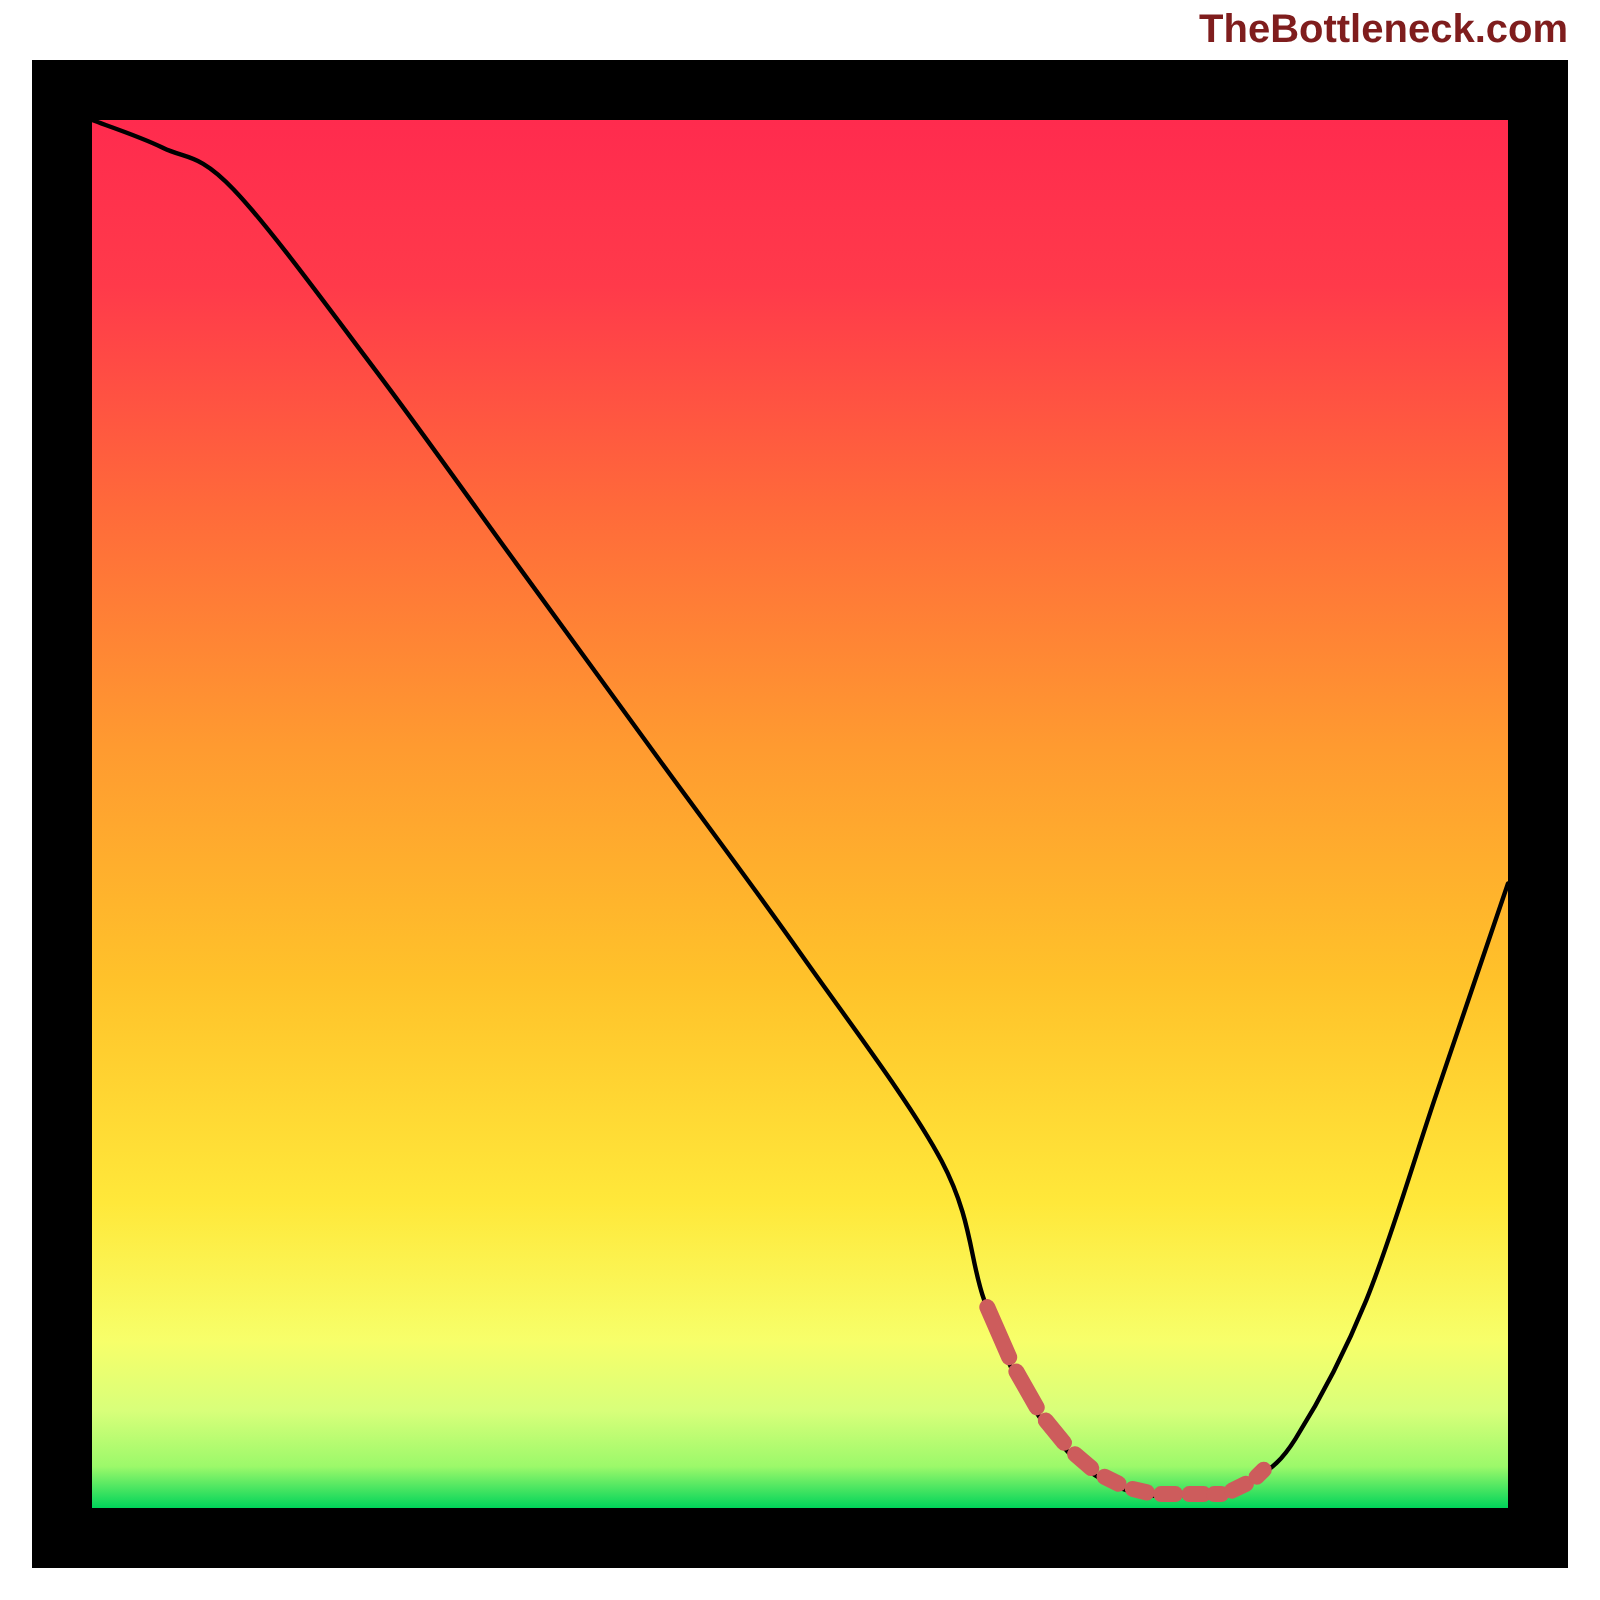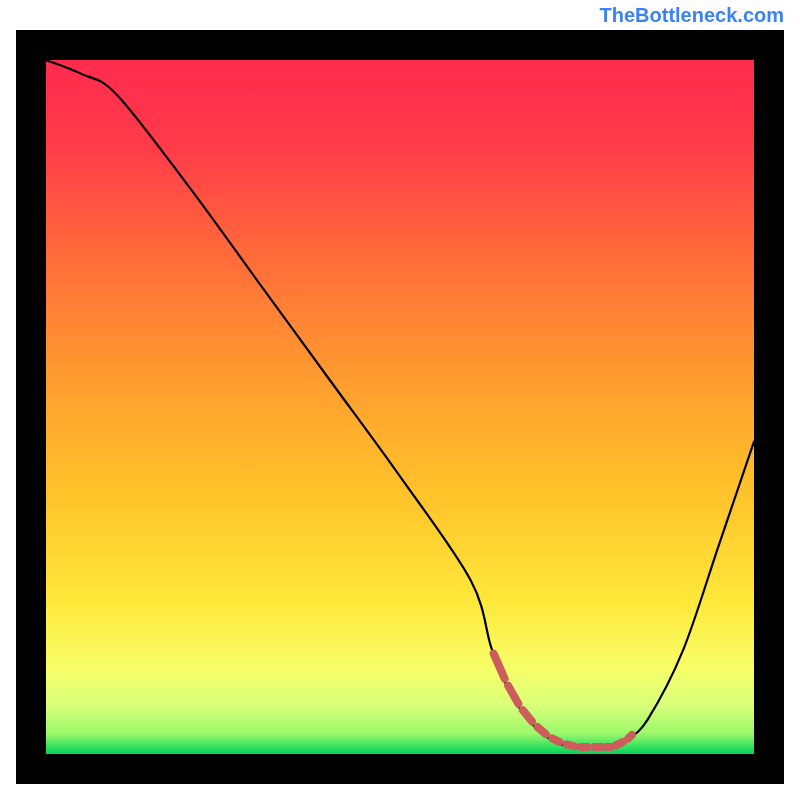--- a/index.html
+++ b/index.html
@@ -15,21 +15,21 @@
     position: relative;
     width: 800px;
     height: 800px;
   }
   .attribution {
     position: absolute;
     top: 4px;
     right: 16px;
     font-size: 20px;
     font-weight: bold;
-    color: #3b82f6;
+    color: #7f1d1d;
   }
   .chart-outer {
     position: absolute;
     top: 30px;
     left: 16px;
     width: 768px;
     height: 754px;
     background: #000;
   }
   .chart-inner {

